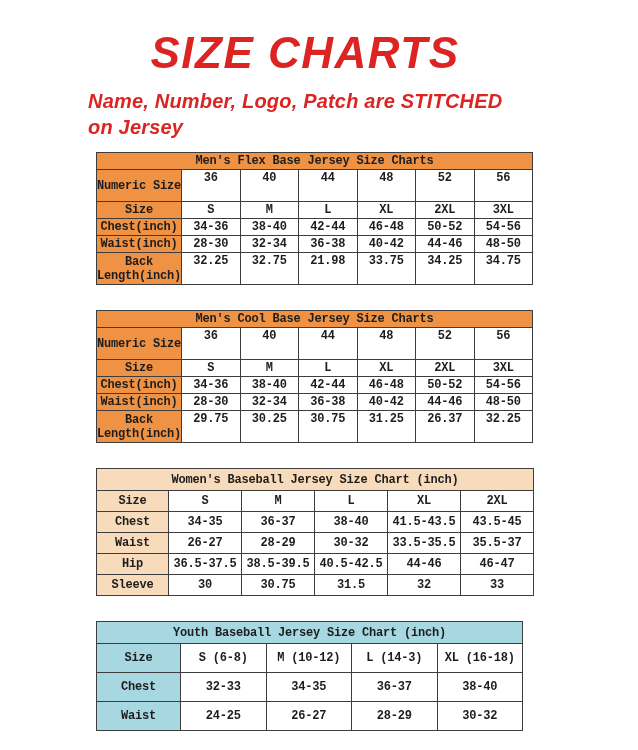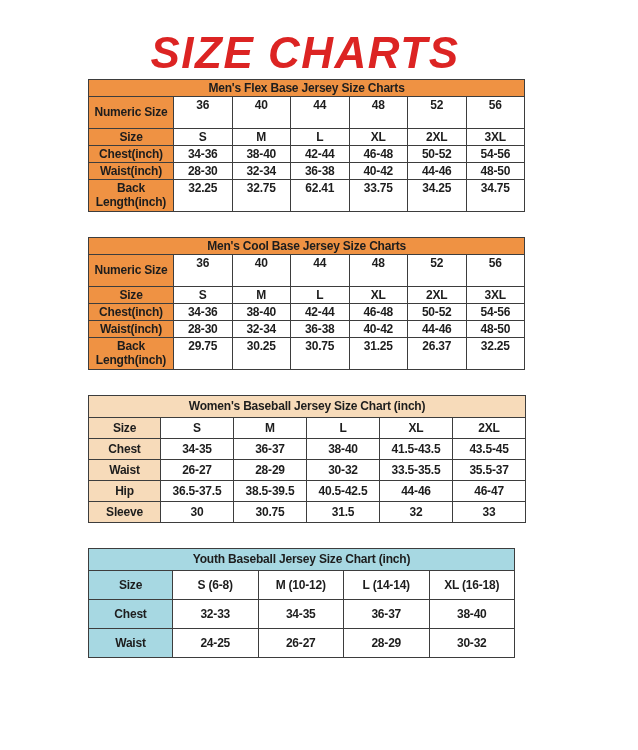--- a/index.html
+++ b/index.html
@@ -18,21 +18,21 @@
     color:var(--red);font-size:44px;font-weight:bold;font-style:italic;
     letter-spacing:1.5px;line-height:1.15;
   }
   .page-subtitle{
     margin:9px 0 12px 2px;max-width:418px;
     color:var(--red);font-size:20px;font-weight:bold;font-style:italic;
     line-height:1.32;letter-spacing:0.2px;
   }
   table.size-table{
     border-collapse:collapse;table-layout:fixed;
-    margin:0 0 25px 2px;border:1px solid var(--border);
+    margin:0 0 25px 10px;border:1px solid var(--border);font-family:Liberation Mono, monospace;
   }
   table.size-table td{
     border:1px solid var(--border);
     text-align:center;vertical-align:middle;
     font-weight:bold;font-size:12px;color:var(--text);
     padding:0;letter-spacing:-0.2px;line-height:14px;
     overflow:hidden;
   }
   td.tbl-title{height:16px;background:var(--hdr);font-size:12.5px;letter-spacing:0.2px;}
   td.lab{background:var(--hdr);}
@@ -47,20 +47,21 @@
   table.theme-peach td.tbl-title{height:21px;}
   table.theme-peach tr.row td{height:20px;}
   table.theme-blue td.tbl-title{height:21px;}
   table.theme-blue tr.row td{height:28px;}
 </style>
 </head>
 <body>
 
 <div class="page">
   <h1 class="page-title">SIZE CHARTS</h1>
+  <p class="page-subtitle">Name, Number, Logo, Patch are STITCHED on Jersey</p>
   <div>
       <table class="size-table theme-orange" style="width: 436px;">
         <colgroup>
           <col style="width: 85px;">
           <col style="width: 58.5px;">
           <col style="width: 58.5px;">
           <col style="width: 58.5px;">
           <col style="width: 58.5px;">
           <col style="width: 58.5px;">
           <col style="width: 58.5px;">
@@ -102,21 +103,21 @@
             <td class="val">32-34</td>
             <td class="val">36-38</td>
             <td class="val">40-42</td>
             <td class="val">44-46</td>
             <td class="val">48-50</td>
           </tr>
           <tr class="row tall">
             <td class="lab">Back Length(inch)</td>
             <td class="val">32.25</td>
             <td class="val">32.75</td>
-            <td class="val">62.41</td>
+            <td class="val">21.98</td>
             <td class="val">33.75</td>
             <td class="val">34.25</td>
             <td class="val">34.75</td>
           </tr>
         </tbody>
       </table>
       <table class="size-table theme-orange" style="width: 436px; border-radius: 27px;">
         <colgroup>
           <col style="width: 85px;">
           <col style="width: 58.5px;">
@@ -241,21 +242,21 @@
           <col style="width: 85.5px;">
         </colgroup>
         <tbody>
           <tr>
             <td colspan="5" class="tbl-title">Youth Baseball Jersey Size Chart (inch)</td>
           </tr>
           <tr class="row">
             <td class="lab">Size</td>
             <td class="val">S (6-8)</td>
             <td class="val">M (10-12)</td>
-            <td class="val">L (14-14)</td>
+            <td class="val">L (14-3)</td>
             <td class="val">XL (16-18)</td>
           </tr>
           <tr class="row">
             <td class="lab">Chest</td>
             <td class="val">32-33</td>
             <td class="val">34-35</td>
             <td class="val">36-37</td>
             <td class="val">38-40</td>
           </tr>
           <tr class="row">

